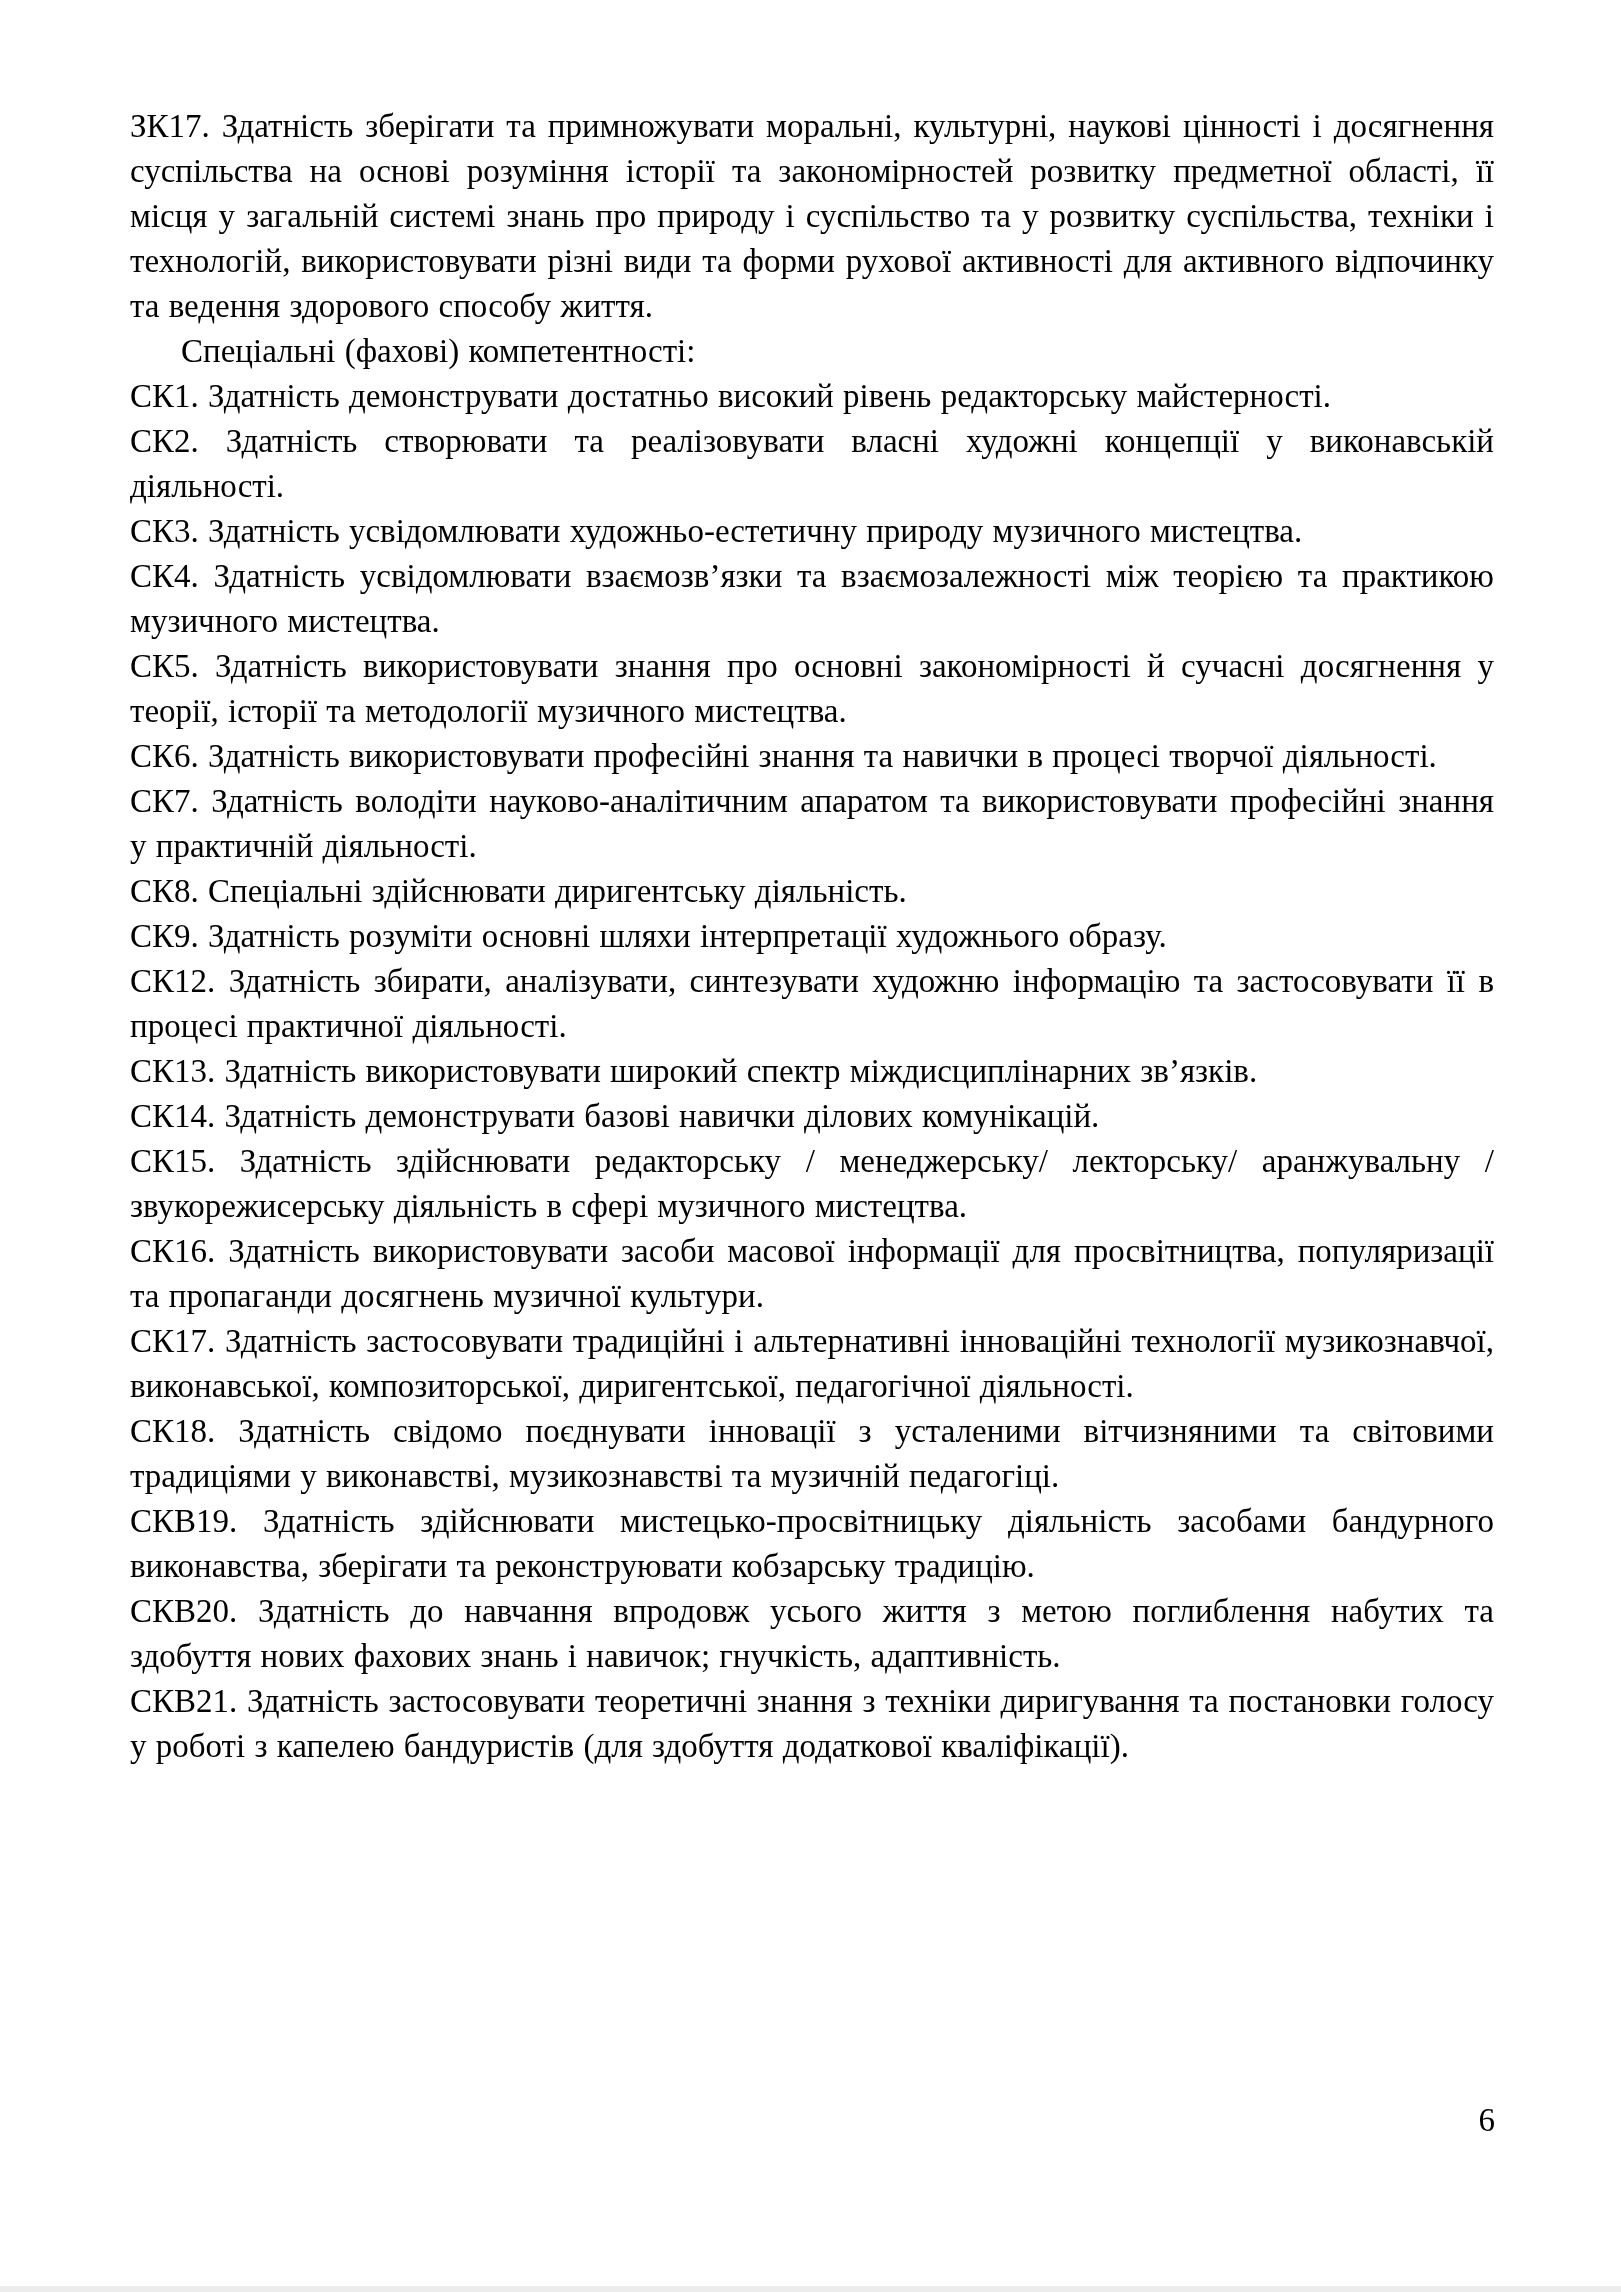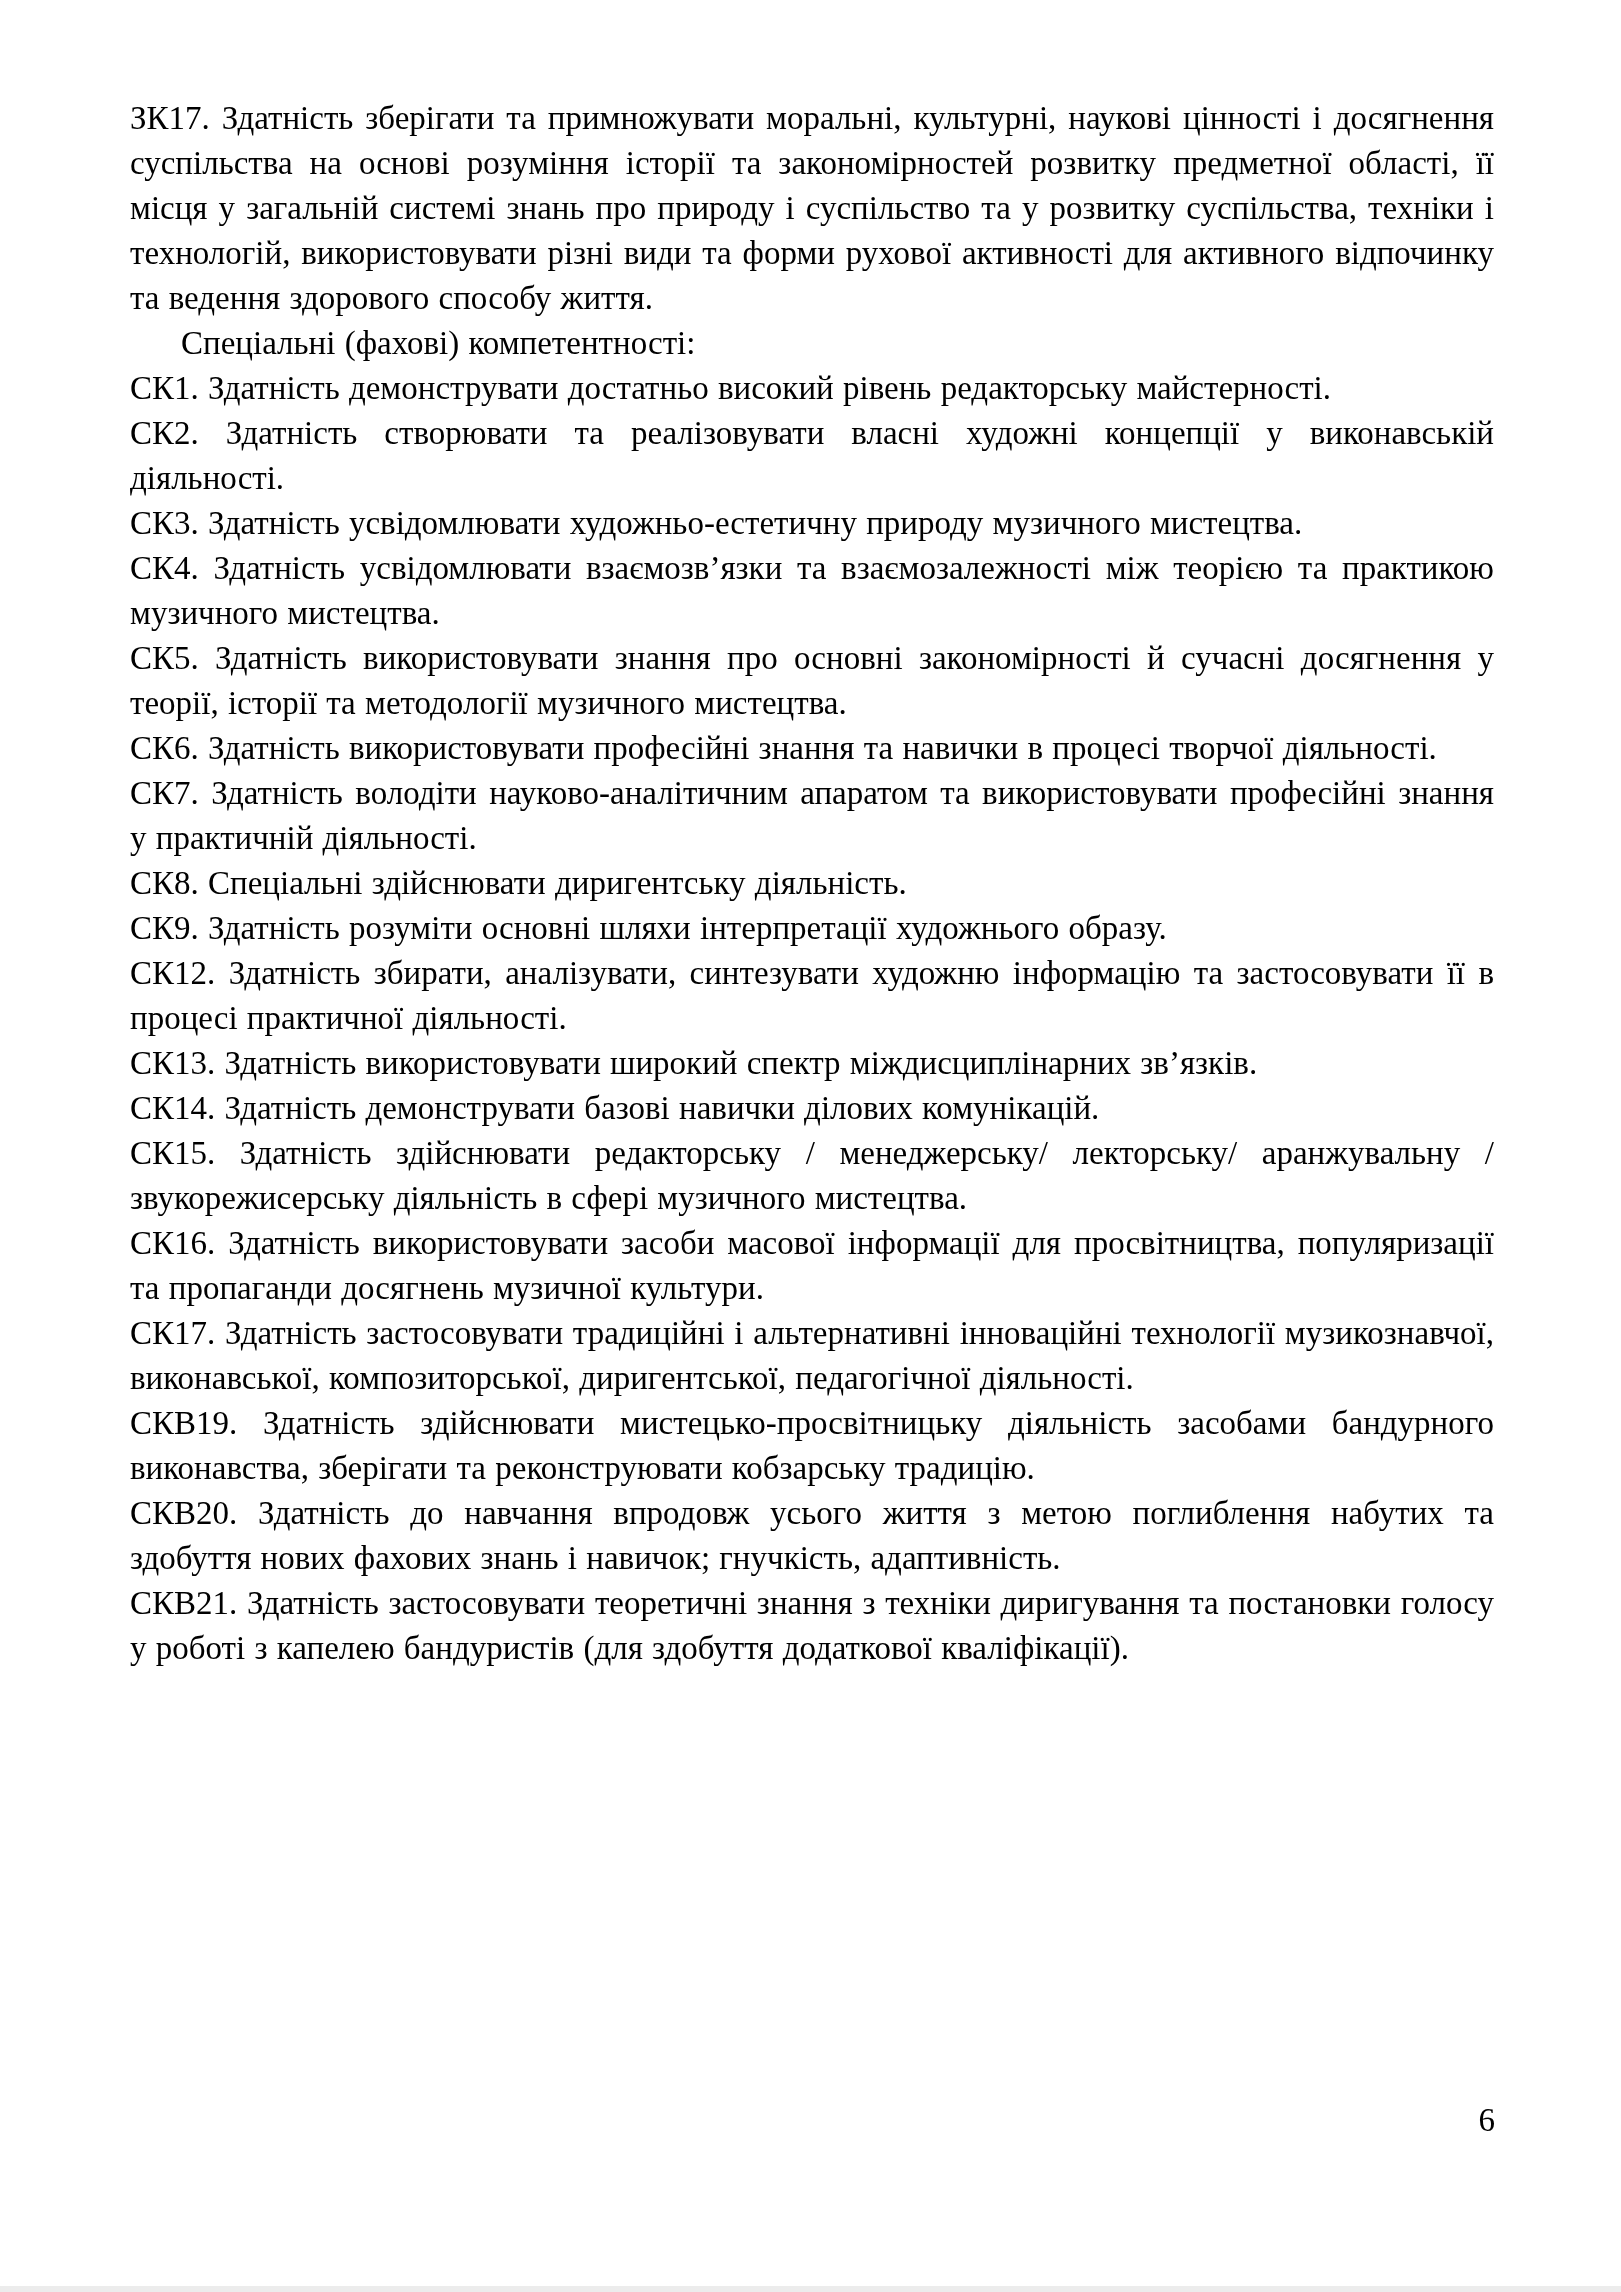--- a/index.html
+++ b/index.html
@@ -12,21 +12,21 @@
     width: 1621px;
     height: 2293px;
     background: #ffffff;
     overflow: hidden;
     font-family: "Liberation Serif", serif;
     color: #000000;
   }
   .text-block {
     position: absolute;
     left: 130px;
-    top: 96px;
+    top: 104px;
     width: 1364px;
   }
   .para {
     margin: 0;
     font-size: 33px;
     line-height: 45px;
     text-align: justify;
     word-spacing: 1px;
   }
   .para.heading {
@@ -64,20 +64,21 @@
     <p class="para">СК6. Здатність використовувати професійні знання та навички в процесі творчої діяльності.</p>
     <p class="para">СК7. Здатність володіти науково-аналітичним апаратом та використовувати професійні знання у практичній діяльності.</p>
     <p class="para">СК8. Спеціальні здійснювати диригентську діяльність.</p>
     <p class="para">СК9. Здатність розуміти основні шляхи інтерпретації художнього образу.</p>
     <p class="para">СК12. Здатність збирати, аналізувати, синтезувати художню інформацію та застосовувати її в процесі практичної діяльності.</p>
     <p class="para">СК13. Здатність використовувати широкий спектр міждисциплінарних зв’язків.</p>
     <p class="para">СК14. Здатність демонструвати базові навички ділових комунікацій.</p>
     <p class="para">СК15. Здатність здійснювати редакторську / менеджерську/ лекторську/ аранжувальну / звукорежисерську діяльність в сфері музичного мистецтва.</p>
     <p class="para">СК16. Здатність використовувати засоби масової інформації для просвітництва, популяризації та пропаганди досягнень музичної культури.</p>
     <p class="para">СК17. Здатність застосовувати традиційні і альтернативні інноваційні технології музикознавчої, виконавської, композиторської, диригентської, педагогічної діяльності.</p>
+    <p class="para">СК18. Здатність свідомо поєднувати інновації з усталеними вітчизняними та світовими традиціями у виконавстві, музикознавстві та музичній педагогіці.</p>
     <p class="para">СКВ19. Здатність здійснювати мистецько-просвітницьку діяльність засобами бандурного виконавства, зберігати та реконструювати кобзарську традицію.</p>
     <p class="para">СКВ20. Здатність до навчання впродовж усього життя з метою поглиблення набутих та здобуття нових фахових знань і навичок; гнучкість, адаптивність.</p>
     <p class="para">СКВ21. Здатність застосовувати теоретичні знання з техніки диригування та постановки голосу у роботі з капелею бандуристів (для здобуття додаткової кваліфікації).</p>
   </div>
 
   <div class="page-number">6</div>
 
   <div class="scan-edge-bottom"></div>
 </div>
 

